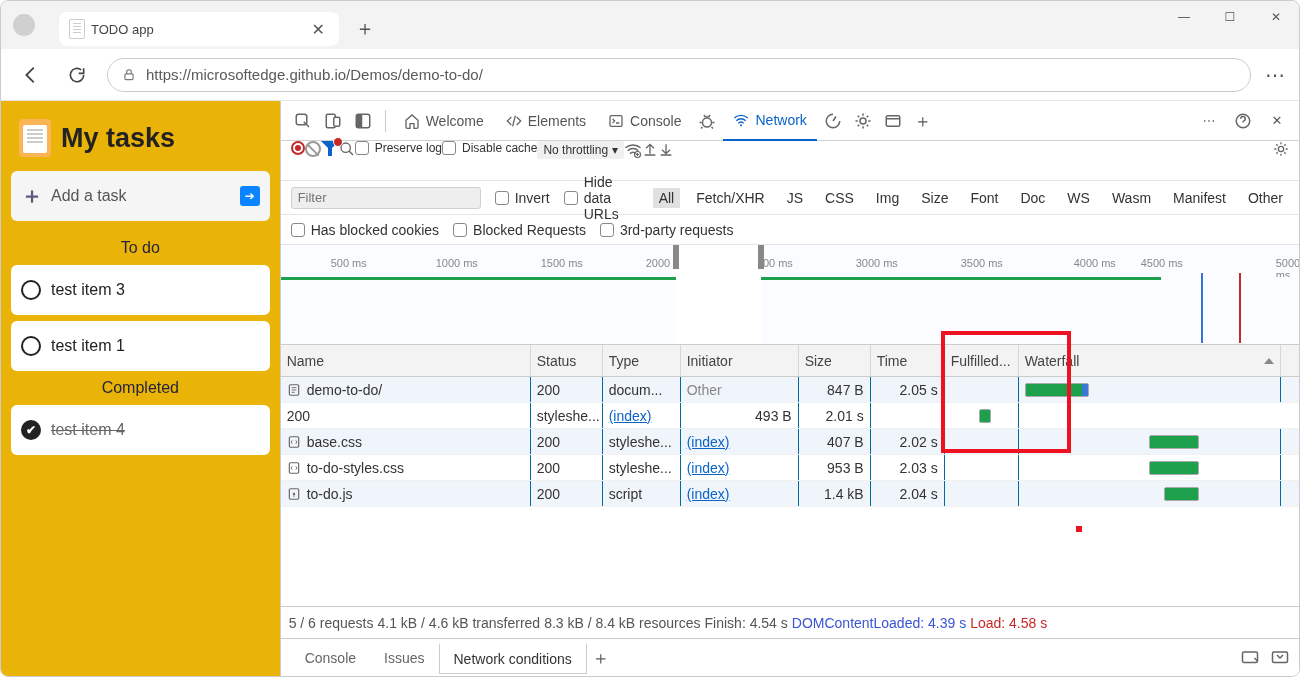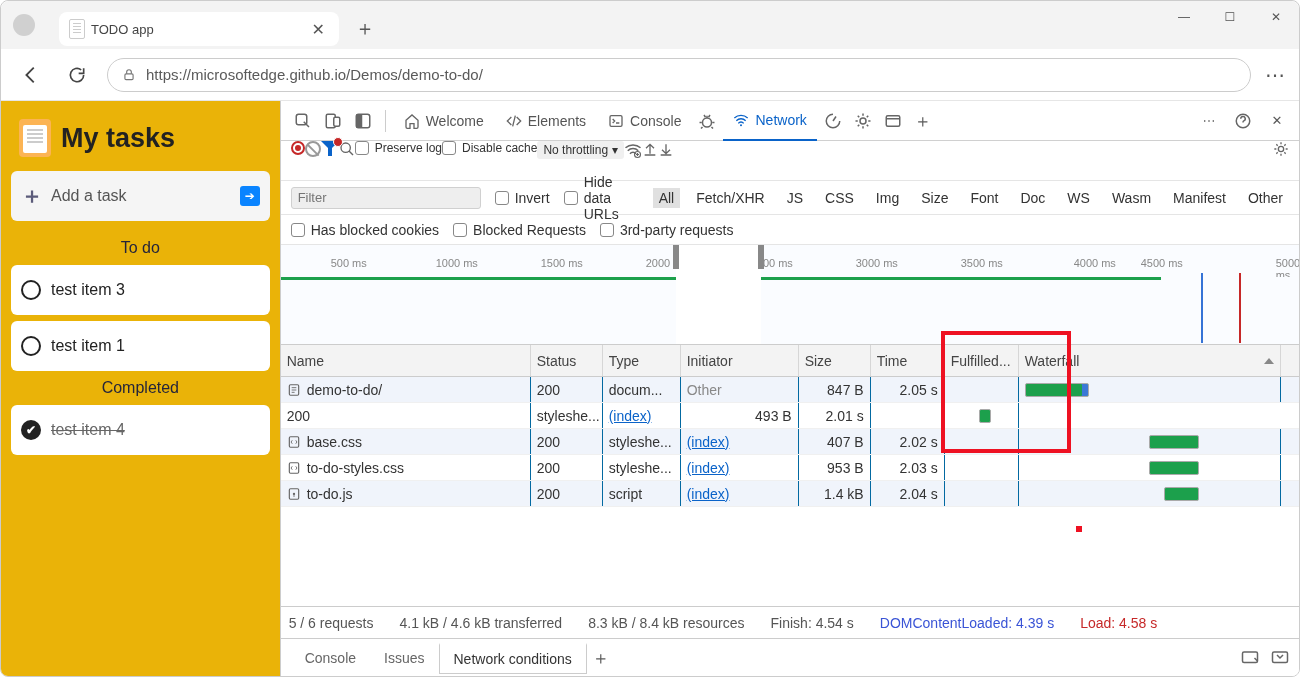--- a/index.html
+++ b/index.html
@@ -102,21 +102,21 @@
   .req-row>div{padding:0 6px;white-space:nowrap;overflow:hidden;text-overflow:ellipsis;border-right:1px solid #0369a1;height:100%;display:flex;align-items:center;}
   .req-row>div:last-child{border-right:none;}
   .req-row .num{justify-content:flex-end;}
   .req-row .lnk{color:#0a63c9;text-decoration:underline;}
   .req-row .other{color:#888;}
   .req-row.alt{background:#f0f4fb;}
   .file-ic{width:14px;height:14px;margin-right:6px;flex:none;}
   .wf-bar{height:14px;background:#1ca04c;border-radius:2px;border:1px solid #aaa;}
   
   
-  .status{height:32px;border-top:1px solid #ccc;display:flex;align-items:center;padding:0 8px;font-size:14px;color:#555;gap:26px;}
+  .status{height:32px;border-top:1px solid #ccc;display:flex;align-items:center;padding:0 8px;font-size:14px;color:#555;gap:4px;}
   .status .dcl{color:#3a54d6;}
   .status .load{color:#c62828;}
   
   
   .drawer{height:38px;border-top:1px solid #ccc;display:flex;align-items:center;padding:0 10px;font-size:14px;}
   .drawer-tab{padding:6px 14px;color:#666;}
   .drawer-tab.act{background:#fff;border:1px solid #ccc;border-top:2px solid #fff;border-radius:0;margin-top:1px;color:#333;}
   .drawer .right{margin-left:auto;display:flex;gap:12px;}
   
   svg{display:block;}

